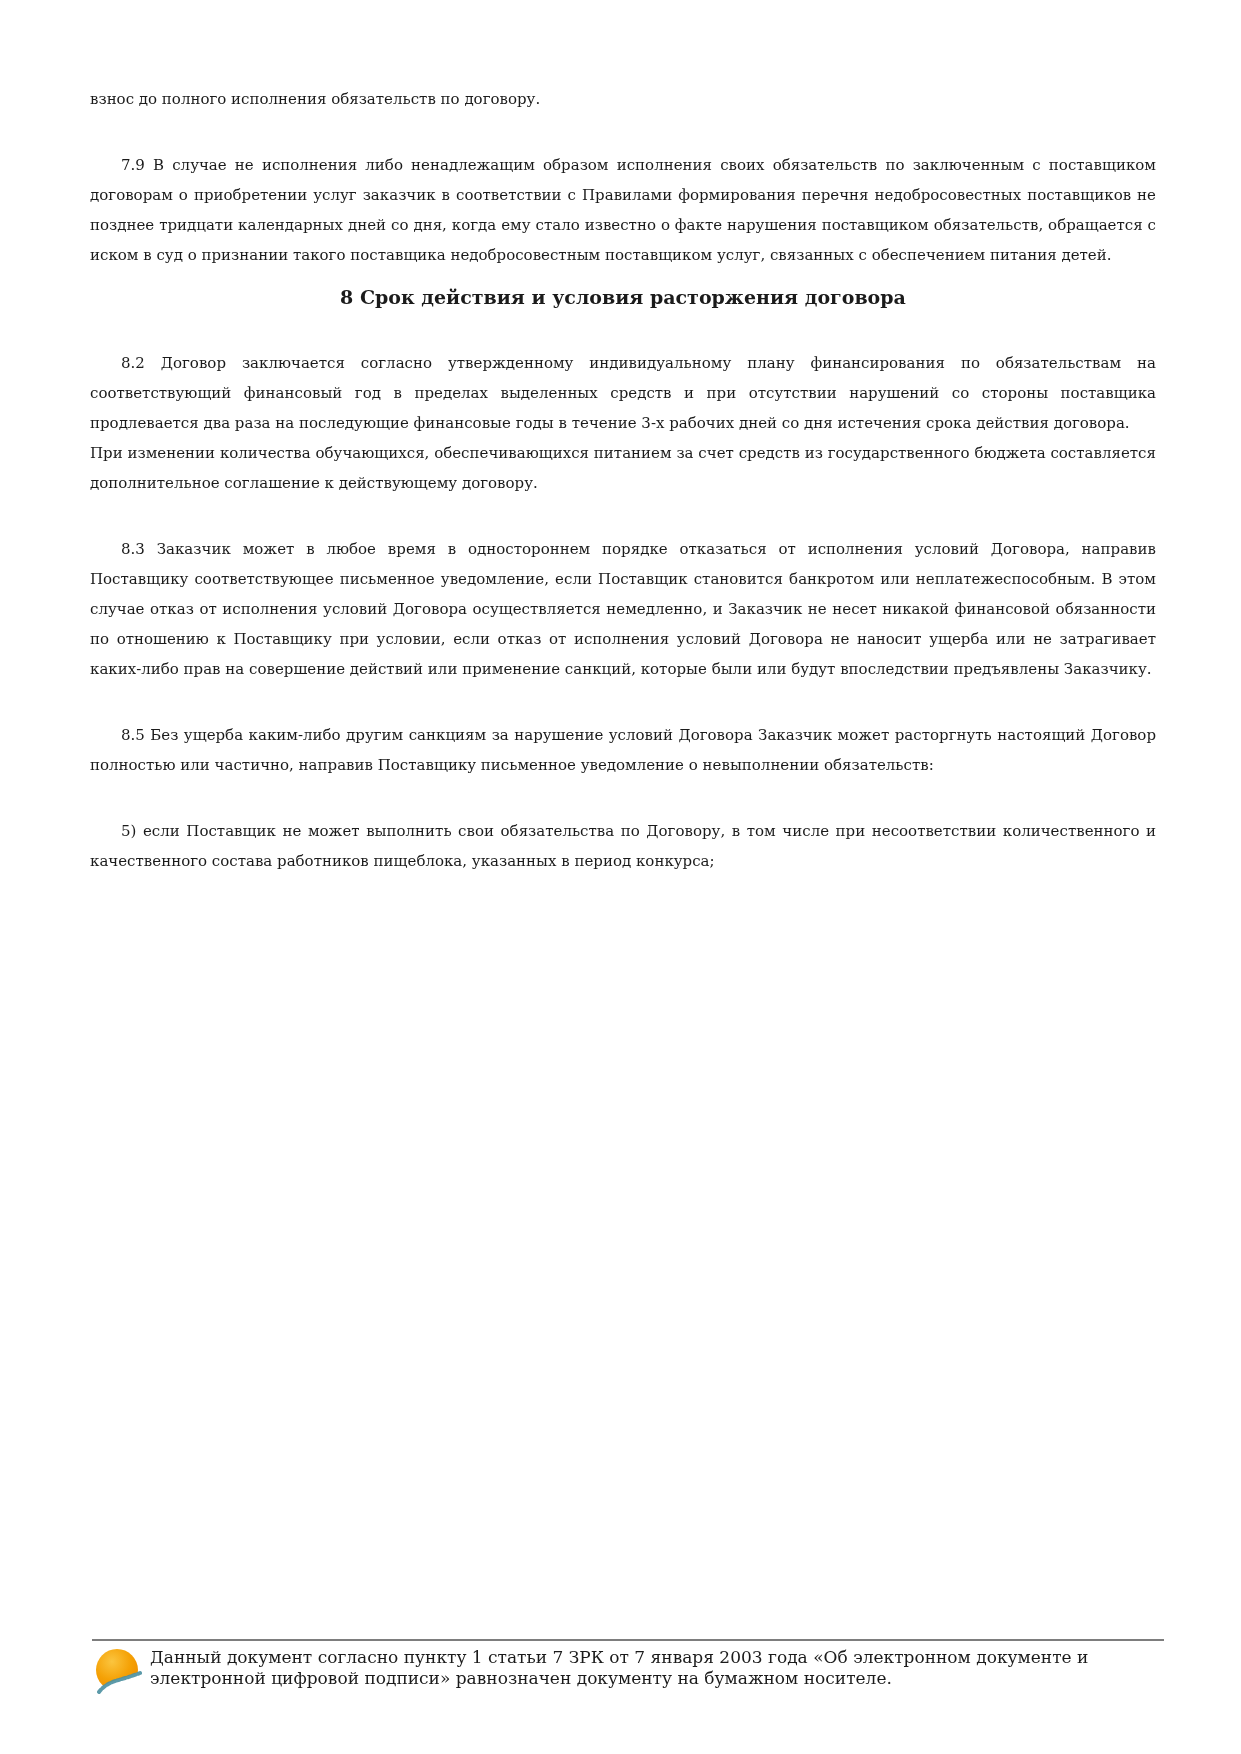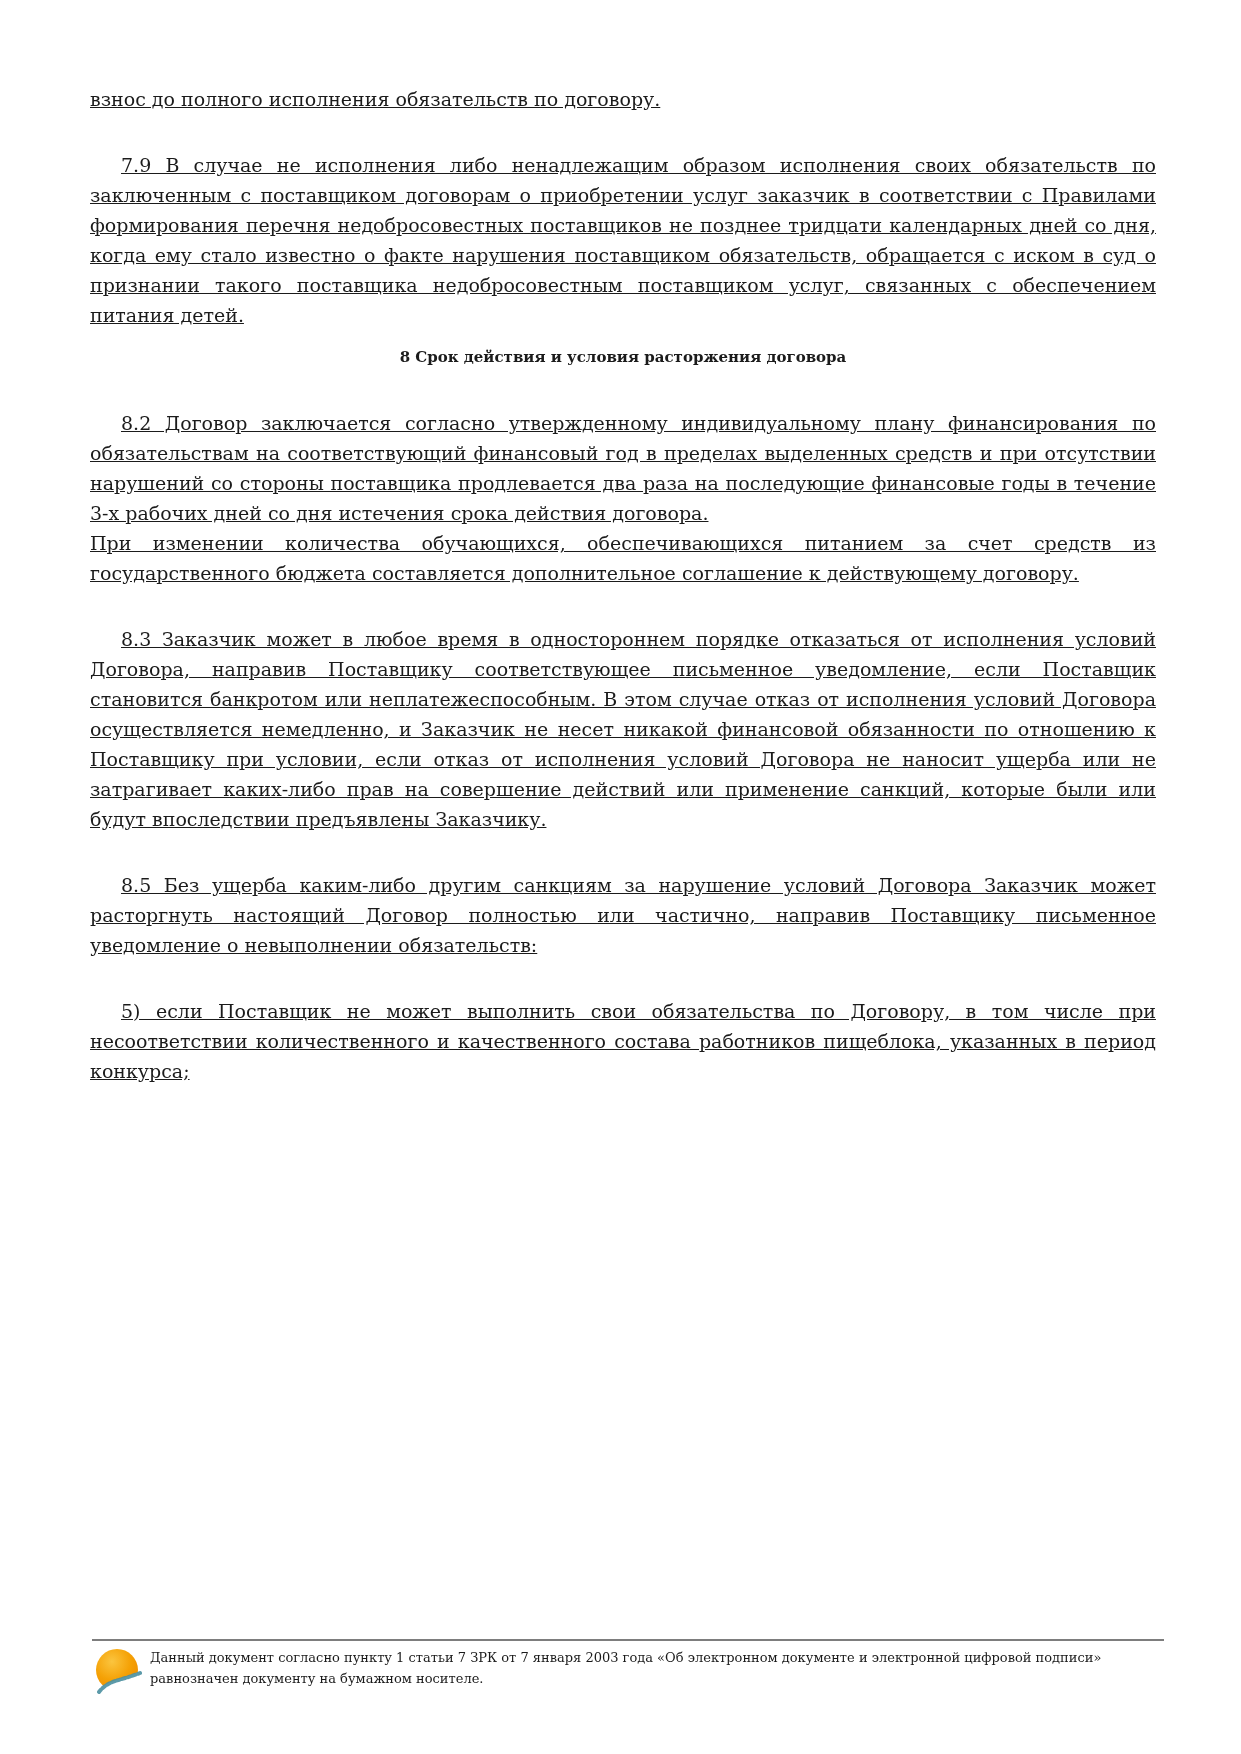--- a/index.html
+++ b/index.html
@@ -13,37 +13,36 @@
     overflow: hidden;
   }
   .content {
     position: absolute;
     left: 90px;
     top: 84px;
     width: 1066px;
   }
   .para {
     margin: 36px 0 0 0;
-    font-size: 19px;
+    font-size: 15px;
     line-height: 30px;
     text-align: justify;
     text-indent: 31px;
-    text-decoration: underline;
   }
   .para.first {
     margin-top: 0;
     text-indent: 0;
   }
   .para.flush {
     margin-top: 0;
     text-indent: 0;
   }
   .heading {
     margin: 12px 0 0 0;
-    font-size: 15px;
+    font-size: 19px;
     line-height: 30px;
     font-weight: bold;
     text-align: center;
     text-indent: 0;
   }
   .footer-rule {
     position: absolute;
     left: 92px;
     top: 1639px;
     width: 1072px;
@@ -55,21 +54,21 @@
     left: 94px;
     top: 1648px;
     width: 48px;
     height: 48px;
   }
   .footer-note {
     position: absolute;
     left: 150px;
     top: 1647px;
     width: 975px;
-    font-size: 13px;
+    font-size: 17px;
     line-height: 21px;
     text-align: left;
   }
 </style>
 </head>
 <body>
 
 <div class="page">
 
   <div class="content">

